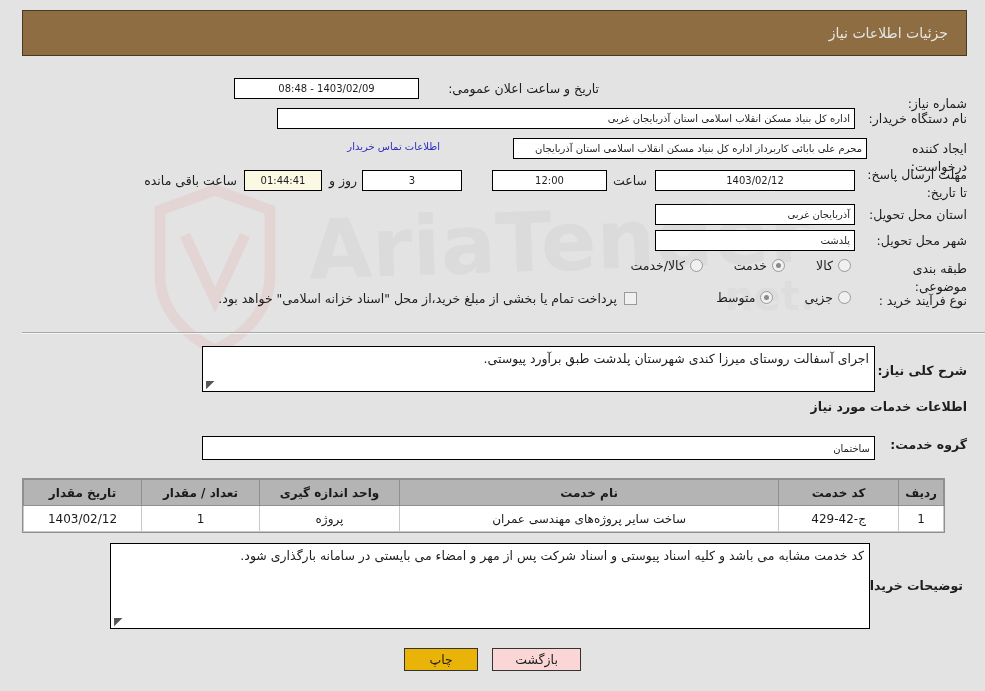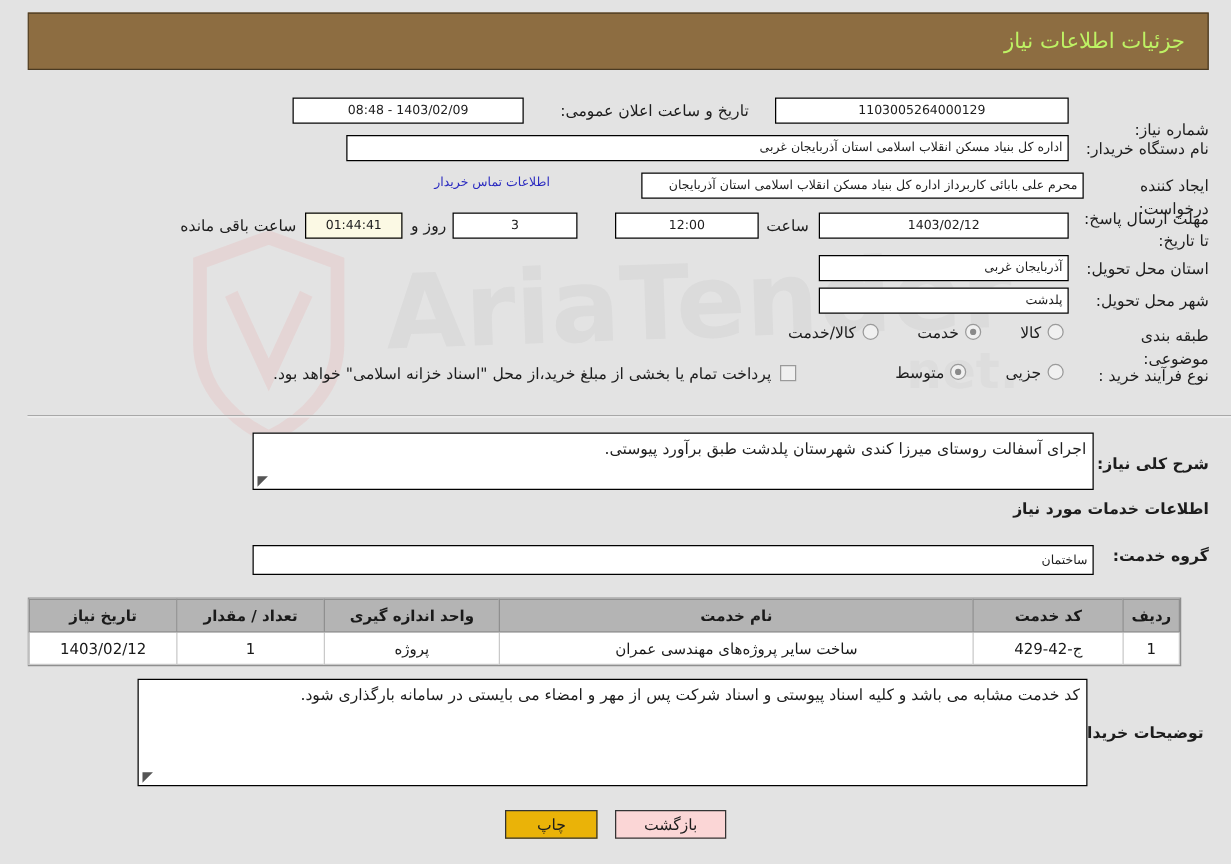--- a/index.html
+++ b/index.html
@@ -39,22 +39,22 @@
   .hdr-bar {
     width: 100%; height: 100%;
     background: #8d6d41;
     border: 1px solid #4a3a22;
     display: flex;
     align-items: center;
     justify-content: flex-start;
     padding: 0 18px;
   }
   .hdr-title {
-    color: #bef264;
-    font-size: 17px;
+    color: #e5e5e5;
+    font-size: 14px;
   }
 
   
   .panel1 {
     position: absolute;
     left: 22px; top: 66px;
     width: 945px; height: 263px;
     z-index: 2;
   }
   .panel1-inner { position: relative; width: 100%; height: 100%; }
@@ -255,21 +255,20 @@
       <span class="hdr-title">جزئیات اطلاعات نیاز</span>
     </div>
   </div>
 
   <div class="panel1">
    <div class="panel1-inner">
 
     <div class="row" style="top:14px; right:0;">
       <span class="lbl" style="width:110px; display:inline-block;margin-top:15px;">شماره نیاز:</span>
     </div>
-    <div class="fld center" style="position:absolute; top:12px; right:112px; width:235px;">1103005264000129</div>
 
     <div class="row" style="top:14px; right:368px;">
       <span class="lbl">تاریخ و ساعت اعلان عمومی:</span>
     </div>
     <div class="fld center" style="position:absolute; top:12px; right:548px; width:185px;">1403/02/09 - 08:48</div>
 
     <div class="row" style="top:44px; right:0;">
       <span class="lbl" style="width:110px; display:inline-block;">نام دستگاه خریدار:</span>
     </div>
     <div class="fld right" style="position:absolute; top:42px; right:112px; width:578px;">اداره کل بنیاد مسکن انقلاب اسلامی استان آذربایجان غربی</div>
@@ -367,21 +366,21 @@
 
   <div class="tbl-wrap">
     <table class="grid">
       <thead>
         <tr>
           <th style="width:38px;">ردیف</th>
           <th style="width:120px;">کد خدمت</th>
           <th>نام خدمت</th>
           <th style="width:140px;">واحد اندازه گیری</th>
           <th style="width:118px;">تعداد / مقدار</th>
-          <th style="width:118px;">تاریخ نیاز</th>
+          <th style="width:118px;">تاریخ مقدار</th>
         </tr>
       </thead>
       <tbody>
         <tr>
           <td>1</td>
           <td>ج-42-429</td>
           <td>ساخت سایر پروژه‌های مهندسی عمران</td>
           <td>پروژه</td>
           <td>1</td>
           <td>1403/02/12</td>

